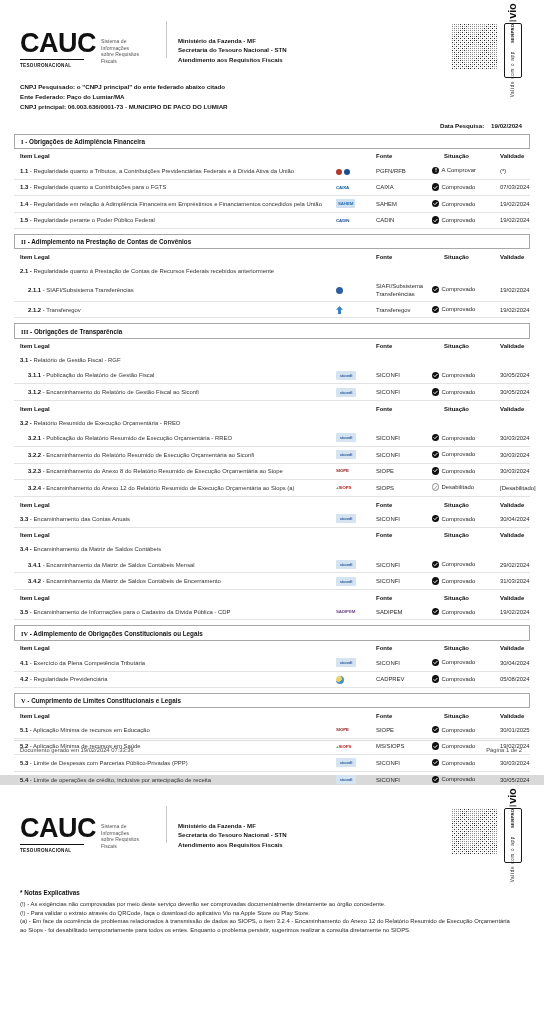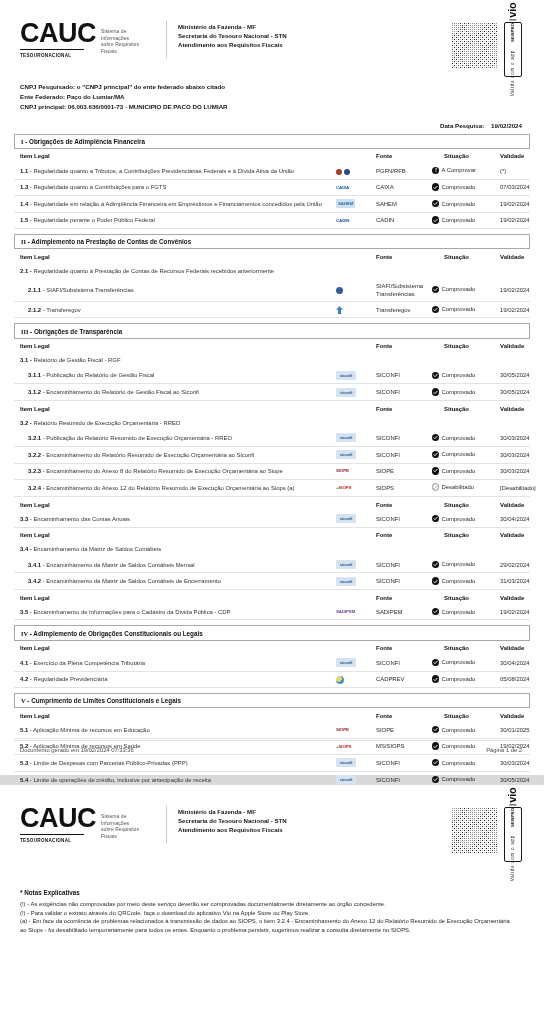--- a/index.html
+++ b/index.html
@@ -15,21 +15,21 @@
     position: relative;
     padding: 0 14px;
   }
   .page-1 { height: 775px; }
   .page-gap { height: 10px; background: #d9d9d9; width: 544px; }
   .page-2 { height: 239px; }
 
   
   .doc-header {
     display: flex;
-    align-items: flex-start;
+    align-items: center;
     padding-top: 20px;
     height: 78px;
   }
   .logo-block {
     display: flex;
     align-items: flex-start;
     padding-left: 6px;
     width: 152px;
   }
   .cauc-wrap { display: flex; flex-direction: column; }

